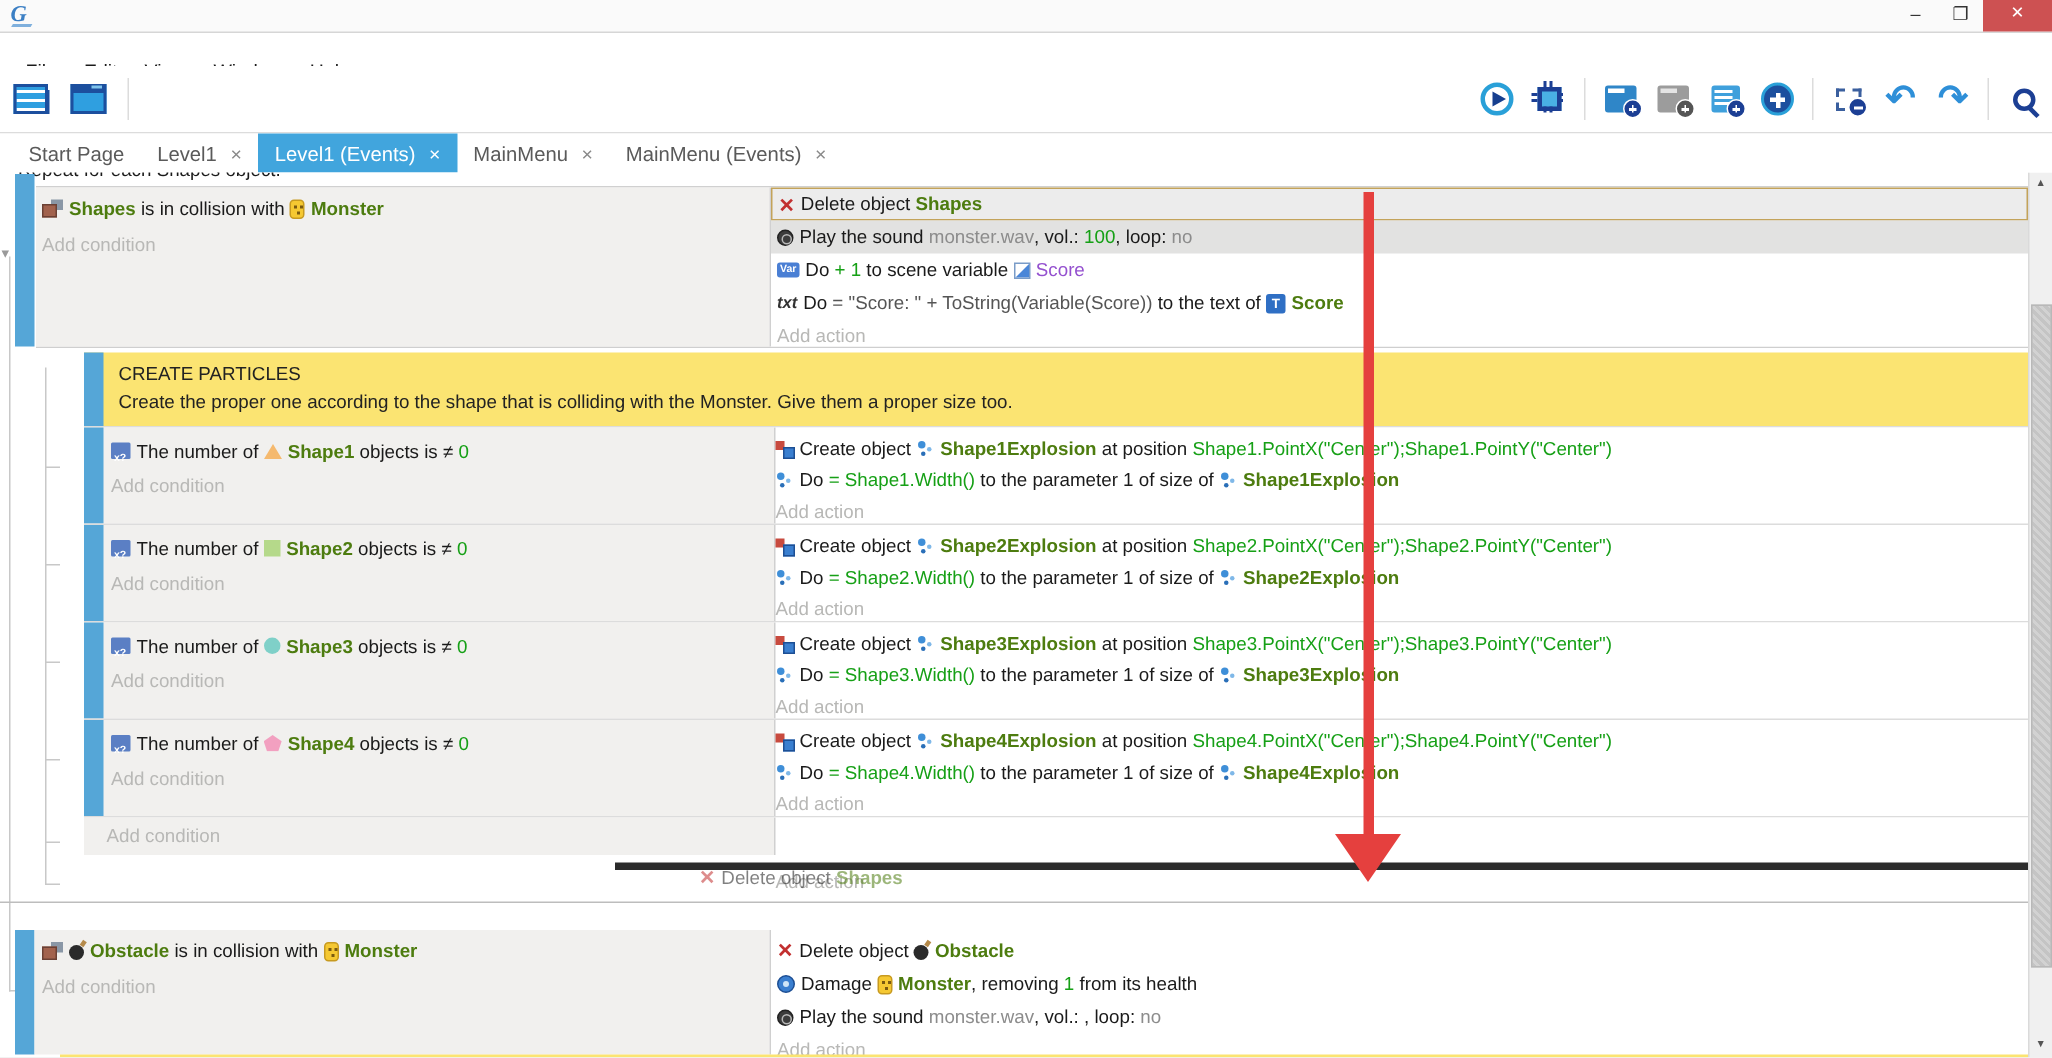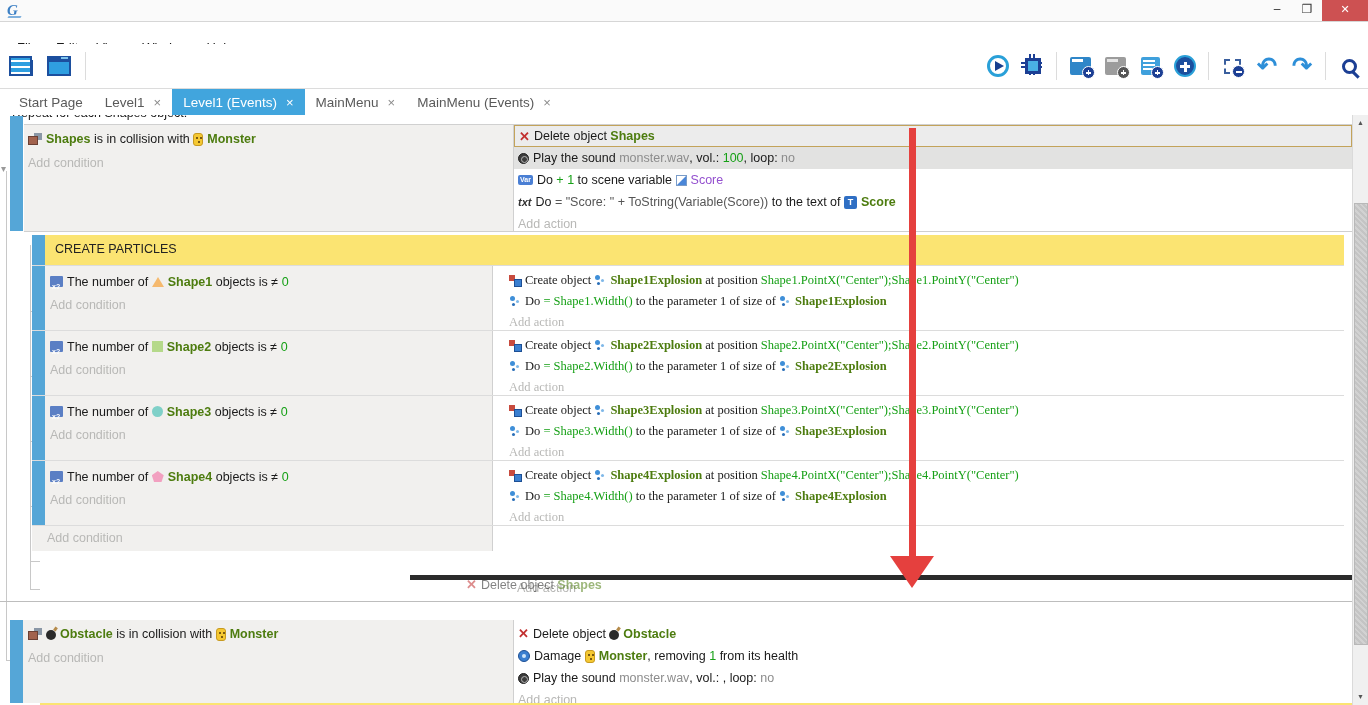--- a/index.html
+++ b/index.html
@@ -118,28 +118,28 @@
   .ev1-act { flex:1; background:#fff; border-left:1px solid #d0d0d0; }
   .arow { height:22px; padding:0 0 0 4px; display:flex; align-items:center; }
   .arow.sel1 { background:#ececec; border:1px solid #c3a35a; }
   .arow.sel2 { background:#e2e2e1; }
   .collapse-tri { position:absolute; left:1px; top:48px; color:#9a9a9a; font-size:10px; }
 
   
   .rail { position:absolute; background:#c8c8c8; }
 
   
-  .subwrap { position:absolute; left:32px; top:120px; width:1312px; }
+  .subwrap { position:absolute; left:56px; top:120px; width:1312px; }
   .sub-item { position:relative; margin:0; }
   .sub-item .bar { position:absolute; left:0; top:0; bottom:0; width:13px; background:#55a6d7; }
   .comment { background:#fbe472; padding:5px 0 6px 13px; }
   .comment .c-inner { padding:0 10px; line-height:19px; color:#222; }
   .sub-event { display:flex; border-top:1px solid #dcdcdc; height:65px; }
   .sub-event .se-cond { width:460px; background:#f1f0ee; padding:5px 0 0 18px; }
-  .sub-event .se-act { flex:1; background:#fff; border-left:1px solid #d0d0d0; padding:3px 0 0 16px;font-family:Liberation Serif, serif; }
+  .sub-event .se-act { flex:1; background:#fff; border-left:1px solid #d0d0d0; padding:3px 0 0 0; }
   .se-cond .line, .se-act .line { height:21px; }
   .ghost-row { position:relative; height:26px; border-top:1px solid #dcdcdc; display:flex; }
   .ghost-row .g-cond { width:460px; background:#f1f0ee; padding:5px 0 0 15px; }
   .ghost-row .g-act { flex:1; background:#fff; border-left:1px solid #d0d0d0; }
 
   
   .drop-indicator { position:absolute; left:410px; top:460px; width:942px; height:5px; background:#2b2b2b; z-index:25; }
   .drag-ghost { position:absolute; left:466px; top:462px; z-index:30; opacity:.55; display:flex; align-items:center; white-space:pre; }
   .ghost-addaction { position:absolute; left:517px; top:466px; z-index:10; }
   .arrow-line { position:absolute; left:909px; top:13px; width:7px; height:428px; background:#e5403e; z-index:50; }
@@ -321,20 +321,21 @@
     <div class="rail" style="left:30px; top:391px; width:10px; height:1px;"></div>
     <div class="rail" style="left:30px; top:446px; width:10px; height:1px;"></div>
     <div class="rail" style="left:30px; top:474px; width:10px; height:1px;"></div>
 
     <div class="subwrap">
 
       <div class="sub-item">
         <div class="bar"></div>
         <div class="comment">
           <div class="c-inner">CREATE PARTICLES</div>
+          <div class="c-inner">Create the proper one according to the shape that is colliding with the Monster. Give them a proper size too.</div>
         </div>
       </div>
 
       <div id="shape-events-host">
   <div class="sub-item sub-event">
     <div class="bar"></div>
     <div class="se-cond">
       <div class="line">
         <span class="eic ic-count"></span>
         <span>The number of </span>

